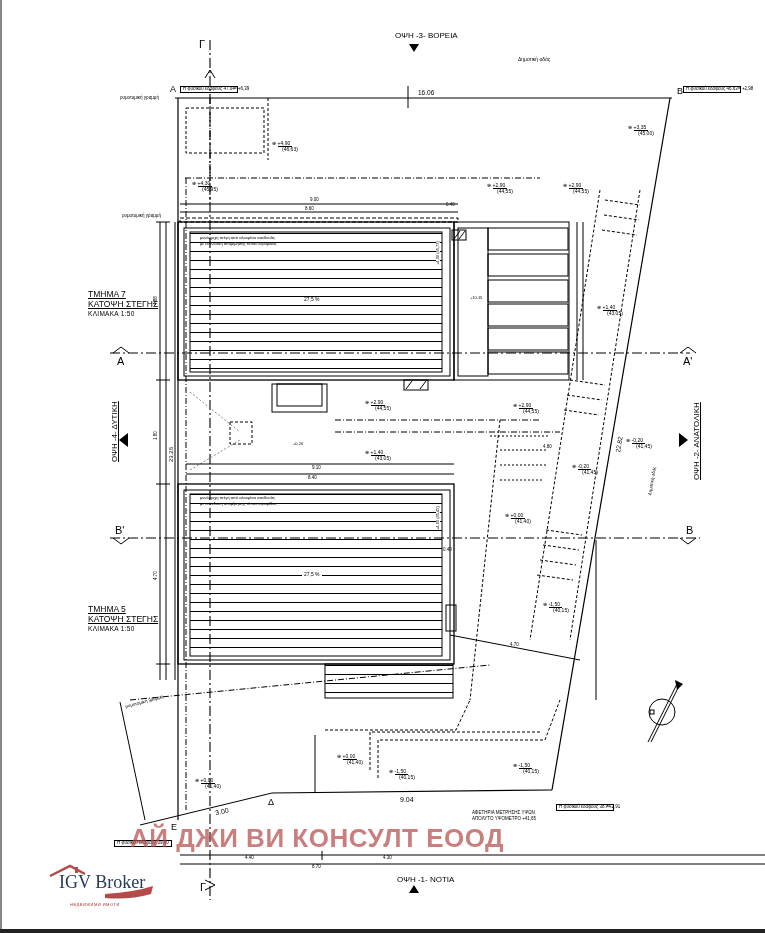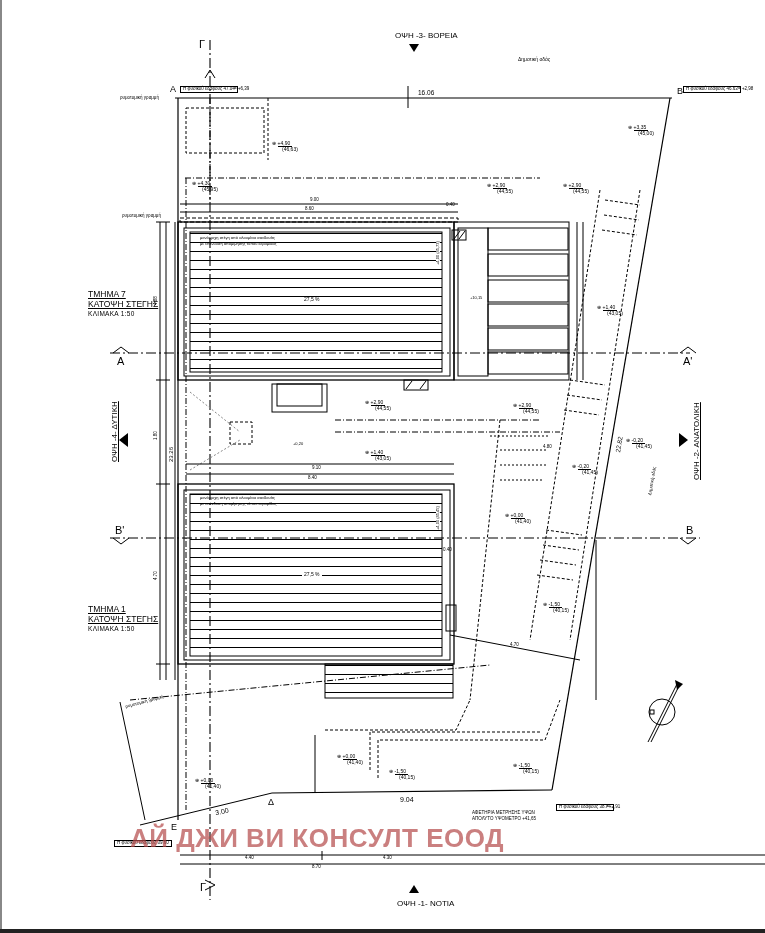--- a/index.html
+++ b/index.html
@@ -163,37 +163,37 @@
       <polyline points="113,353 121,347 129,353"></polyline>
       <polyline points="680,353 688,347 696,353"></polyline>
       <polyline points="113,538 121,544 129,538"></polyline>
       <polyline points="680,538 688,544 696,538"></polyline>
       <polyline points="205,78 210,70 215,78"></polyline>
       <polyline points="205,880 215,885 205,890"></polyline>
     </g>
   </svg>
 
   <div class="txt title" style="left:395px;top:32px;">ΟΨΗ -3- ΒΟΡΕΙΑ</div>
-  <div class="txt title" style="left:397px;top:900px;">ΟΨΗ -1- ΝΟΤΙΑ</div>
+  <div class="txt title" style="left:397px;top:876px;">ΟΨΗ -1- ΝΟΤΙΑ</div>
   <div class="vtext" style="left:110px;top:462px;">ΟΨΗ -4- ΔΥΤΙΚΗ</div>
   <div class="vtext" style="left:692px;top:480px;">ΟΨΗ -2- ΑΝΑΤΟΛΙΚΗ</div>
 
   <div class="txt" style="left:518px;top:57px;font-size:5px;">Δημοτική οδός</div>
   <div class="txt" style="left:120px;top:96px;font-size:4.5px;">ρυμοτομική γραμμή</div>
   <div class="txt" style="left:122px;top:214px;font-size:4.5px;">ρυμοτομική γραμμή</div>
   <div class="txt" style="left:125px;top:700px;font-size:4.5px;transform:rotate(-15deg);">ρυμοτομική γραμμή</div>
   <div class="txt" style="left:648px;top:495px;font-size:4.5px;transform:rotate(-80deg);transform-origin:left top;">Δημοτική οδός</div>
 
   <div class="txt secttitle" style="left:88px;top:290px;">
     <div class="u">ΤΜΗΜΑ 7</div>
     <div class="u">ΚΑΤΟΨΗ ΣΤΕΓΗΣ</div>
     <div class="scale">ΚΛΙΜΑΚΑ    1:50</div>
   </div>
   <div class="txt secttitle" style="left:88px;top:605px;">
-    <div class="u">ΤΜΗΜΑ 1</div>
+    <div class="u">ΤΜΗΜΑ 5</div>
     <div class="u">ΚΑΤΟΨΗ ΣΤΕΓΗΣ</div>
     <div class="scale">ΚΛΙΜΑΚΑ    1:50</div>
   </div>
 
   <div class="sec-letter" style="left:117px;top:355px;">A</div>
   <div class="sec-letter" style="left:683px;top:355px;">A'</div>
   <div class="sec-letter" style="left:115px;top:524px;">B'</div>
   <div class="sec-letter" style="left:686px;top:524px;">B</div>
   <div class="sec-letter" style="left:199px;top:38px;">Γ</div>
   <div class="sec-letter" style="left:200px;top:881px;">Γ</div>
@@ -265,13 +265,22 @@
   <div class="lvl" style="left:389px;top:769px;"><span>⊕ </span><span class="top">-1,50</span><br><span style="margin-left:10px">(40,15)</span></div>
   <div class="lvl" style="left:513px;top:763px;"><span>⊕ </span><span class="top">-1,50</span><br><span style="margin-left:10px">(40,15)</span></div>
 
   <div class="txt" style="left:472px;top:810px;font-size:4.5px;line-height:1.4;">
     <div>ΑΦΕΤΗΡΙΑ ΜΕΤΡΗΣΗΣ ΥΨΩΝ</div>
     <div>ΑΠΟΛΥΤΟ ΥΨΟΜΕΤΡΟ +41,65</div>
   </div>
 
   <div class="watermark">АЙ ДЖИ ВИ КОНСУЛТ ЕООД</div>
 
+  <div class="logo">
+    <svg width="115" height="50" viewBox="0 0 115 50" style="position:absolute;left:0;top:0;">
+      <polyline points="5,14 25,4 40,12" fill="none" stroke="#b54a4a" stroke-width="2.5"></polyline>
+      <rect x="30" y="5" width="3" height="6" fill="#b54a4a"></rect>
+      <path d="M60 32 Q90 30 108 24 L106 32 Q85 38 60 36 Z" fill="#b54a4a"></path>
+    </svg>
+    <div class="logo-text">IGV Broker</div>
+    <div class="logo-sub">НЕДВИЖИМИ ИМОТИ</div>
+  </div>
 </div>
 
 </body></html>

